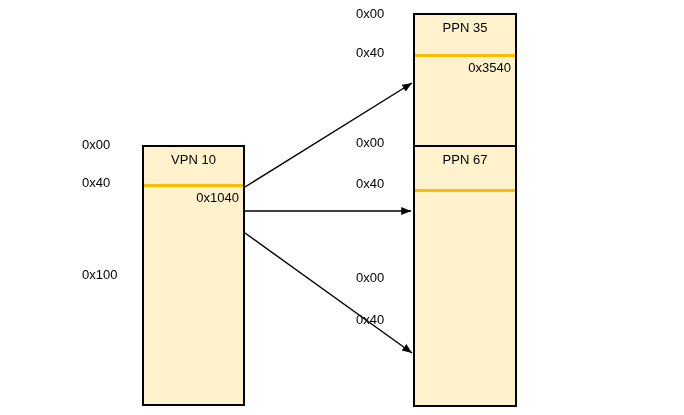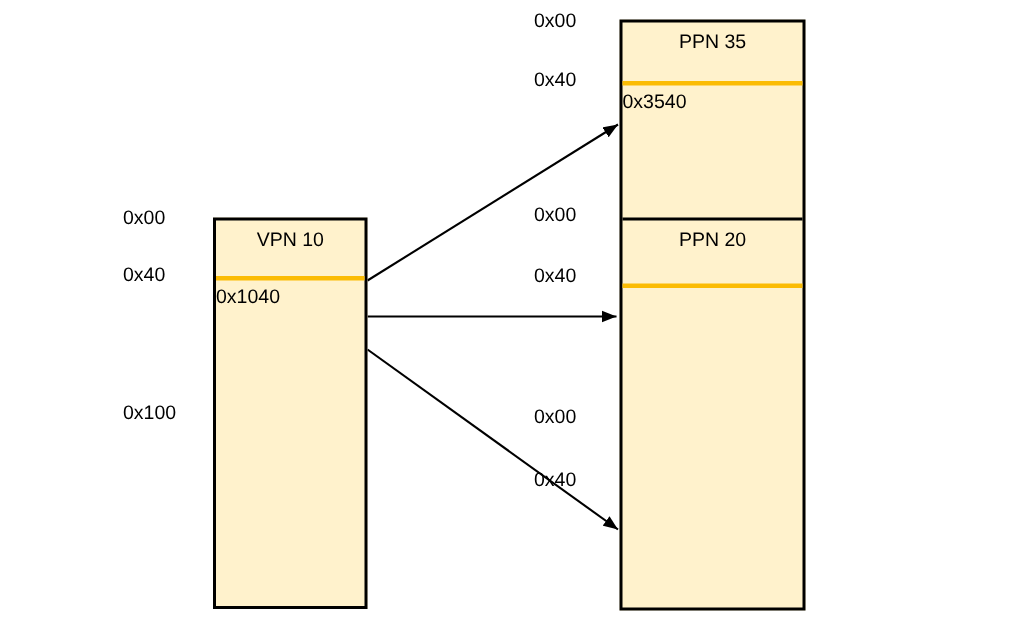--- a/index.html
+++ b/index.html
@@ -36,21 +36,21 @@
   .arrow-head { fill: var(--arrow); }
 
   .page-box {
     position: absolute;
     background: var(--page-fill);
     border: 2px solid var(--page-border);
     display: flex;
     flex-direction: column;
   }
   .vpn-box { left: 142px; top: 145px; width: 103px; height: 261px; }
-  .ppn-box { left: 413px; top: 13px;  width: 124px; height: 394px; }
+  .ppn-box { left: 413px; top: 13px;  width: 104px; height: 394px; }
 
   .section { position: relative; }
   .section.divided { border-top: 2px solid var(--page-border); }
   .section.grow { flex: 1 1 auto; }
 
   .sec-title {
     padding-top: 5px;
     text-align: center;
     font-size: 13px;
     line-height: 15px;
@@ -58,21 +58,21 @@
   }
   .gold-line {
     position: absolute;
     left: 0; right: 0;
     height: 3px;
     background: var(--offset-line);
   }
   .sec-address {
     position: absolute;
     left: 0; right: 4px;
-    text-align: left;
+    text-align: right;
     font-size: 13px;
     line-height: 15px;
     white-space: nowrap;
   }
 
   .addr-label {
     position: absolute;
     width: 50px;
     height: 14px;
     line-height: 14px;
@@ -118,18 +118,18 @@
     </div>
   </div>
 
   <div class="page-box ppn-box">
     <div class="section" style="height:130px">
       <div class="sec-title">PPN 35</div>
       <div class="gold-line" style="top:39px"></div>
       <div class="sec-address" style="top:45px">0x3540</div>
     </div>
     <div class="section divided grow">
-      <div class="sec-title">PPN 20</div>
+      <div class="sec-title">PPN 67</div>
       <div class="gold-line" style="top:42px"></div>
     </div>
   </div>
 
 </div>
 
 </body></html>

